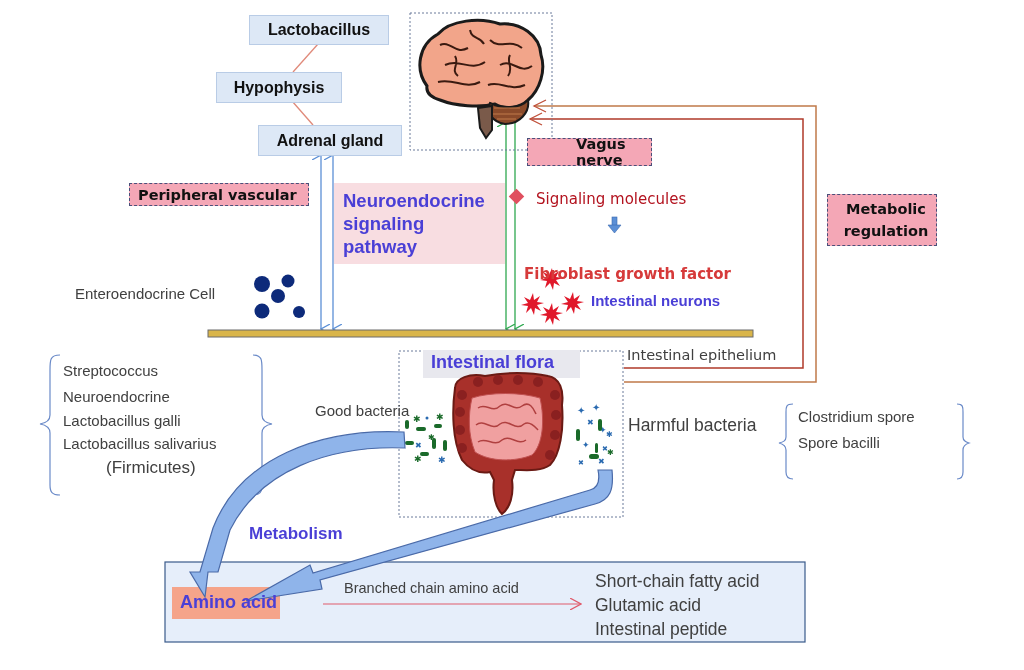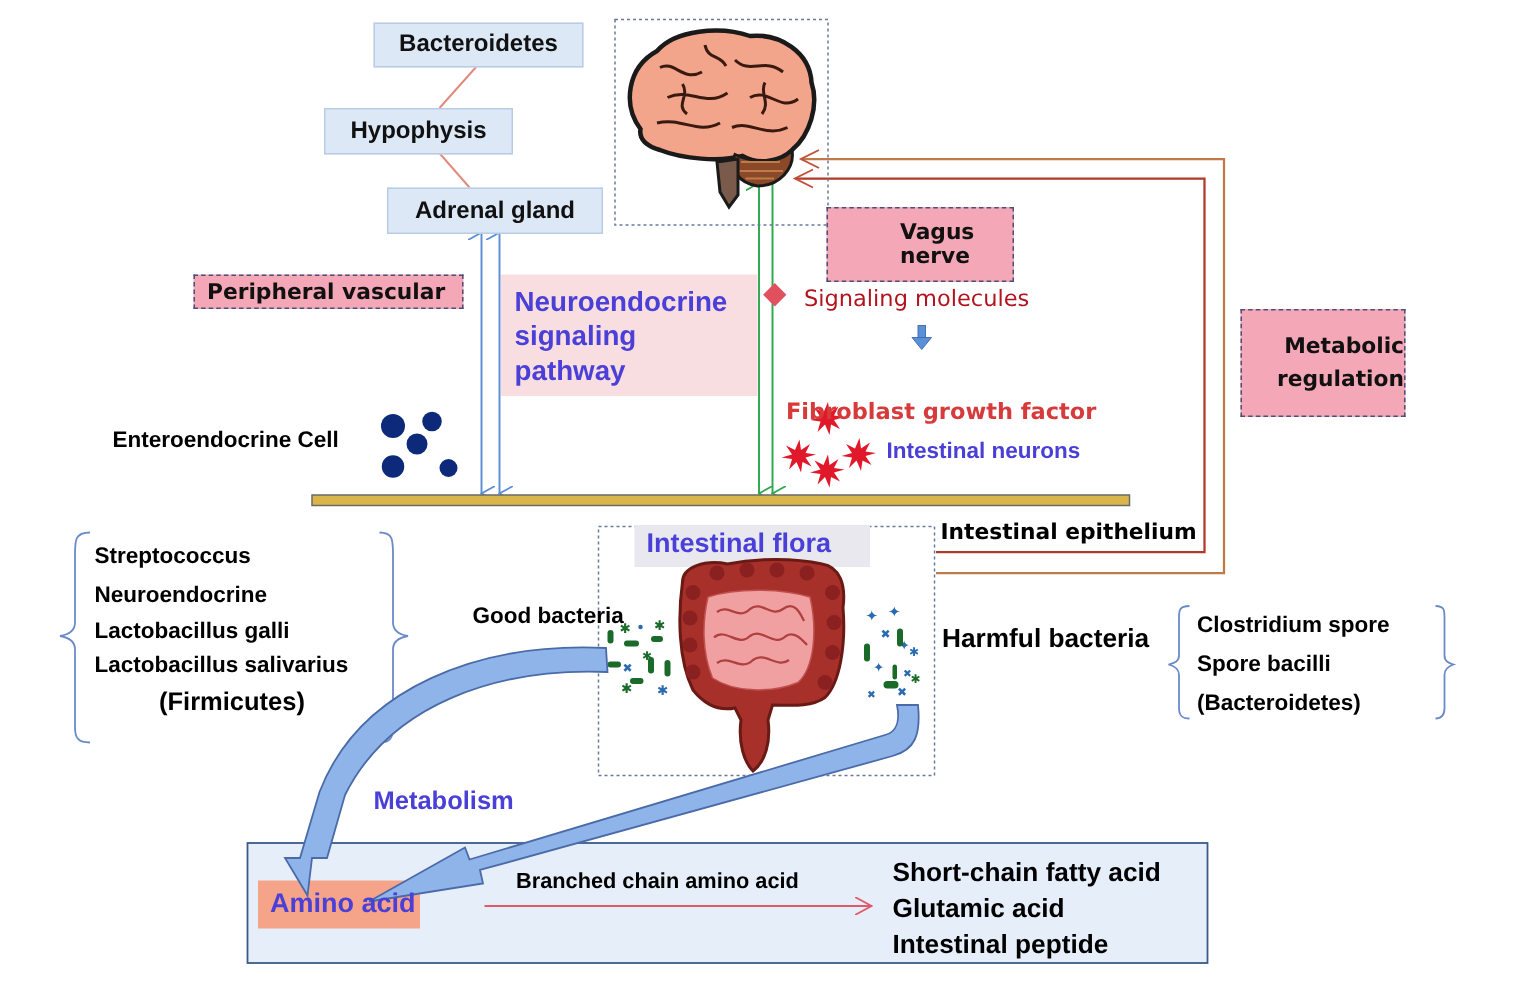--- a/index.html
+++ b/index.html
@@ -7,21 +7,21 @@
          font-family:"Liberation Sans", sans-serif; }
   .abs { position:absolute; }
   .bluebox { background:#dde8f6; border:1px solid #b9cce6; color:#111; font-weight:bold;
              font-size:16px; display:flex; align-items:center; justify-content:center; }
   .pinkbox { background:#f4a7b6; border:1.5px dashed #4a4f7a; color:#111; font-weight:bold;
              font-family:"DejaVu Sans", sans-serif; font-size:14.5px; display:flex;
              align-items:center; padding-left:8px; box-sizing:border-box; }
   .sig-red { color:#b3131f; font-weight:normal; font-family:"DejaVu Sans", sans-serif; font-size:15px; }
   .sig-red2 { color:#d63a3a; font-weight:bold; font-family:"DejaVu Sans", sans-serif; font-size:15px;margin-top:32px; }
   .purple { color:#4a3fd6; font-weight:bold; }
-  .blk { color:#000000; font-weight:bold; }
+  .blk { color:#404040; font-weight:normal; }
   svg { position:absolute; left:0; top:0; }
 </style>
 </head>
 <body>
 
 <svg width="1024" height="670" viewBox="0 0 1024 670">
   <defs>
     <marker id="arrBlue" markerWidth="10" markerHeight="10" refX="5" refY="9" orient="auto-start-reverse" markerUnits="userSpaceOnUse">
       <path d="M0,0 L5,9 L10,0" fill="none" stroke="#5b8fd6" stroke-width="1.2"></path>
     </marker>
@@ -147,36 +147,36 @@
   <rect x="165" y="562" width="640" height="80" fill="#e6eefa" stroke="#3a5a8a" stroke-width="1.2"></rect>
   <rect x="172" y="587" width="108" height="32" fill="#f5a48a"></rect>
 
   <path d="M405,448 C330,445 260,470 230,530 L218,572 L208,572 L208,572 L205,597 L190,572 L200,572 L213,528 C240,458 320,428 404,432 Z" fill="#8fb4ea" stroke="#4a6aa8" stroke-width="1.2"></path>
   <path d="M612,470 C614,490 610,500 595,504 L320,580 L322,589 L246,601 L310,565 L313,573 L590,490 C598,488 600,480 598,470 Z" fill="#8fb4ea" stroke="#4a6aa8" stroke-width="1.2"></path>
 
   <line x1="323" y1="604" x2="581" y2="604" stroke="#e05a6a" stroke-width="1.2" marker-end="url(#arrRed)"></line>
 </svg>
 
 <div class="abs bluebox" style="left:249px;top:15px;width:138px;height:28px;">
-  <span>Bacteroidetes</span>
+  <span>Lactobacillus</span>
 </div>
 <div class="abs bluebox" style="left:216px;top:72px;width:124px;height:29px;">
   <span>Hypophysis</span>
 </div>
 <div class="abs bluebox" style="left:258px;top:125px;width:142px;height:29px;">
   <span>Adrenal gland</span>
 </div>
 
 <div class="abs pinkbox" style="left:129px;top:183px;width:180px;height:23px;">
   <span>Peripheral vascular</span>
 </div>
-<div class="abs pinkbox" style="left:551px;top:138px;width:125px;height:50px;padding-left:48px;">
+<div class="abs pinkbox" style="left:527px;top:138px;width:125px;height:28px;padding-left:48px;">
   <span>Vagus nerve</span>
 </div>
-<div class="abs pinkbox" style="left:827px;top:206px;width:110px;height:72px;flex-direction:column;align-items:flex-end;justify-content:center;line-height:22px;">
+<div class="abs pinkbox" style="left:827px;top:194px;width:110px;height:52px;flex-direction:column;align-items:center;justify-content:center;line-height:22px;">
   <span>Metabolic</span>
   <span>regulation</span>
 </div>
 
 <div class="abs purple" style="left:343px;top:189px;font-size:18.5px;line-height:23px;">
   <div>Neuroendocrine</div>
   <div>signaling</div>
   <div>pathway</div>
 </div>
 
@@ -195,21 +195,20 @@
   <div>Lactobacillus galli</div>
   <div>Lactobacillus salivarius</div>
   <div style="font-size:17px;padding-left:43px;">(Firmicutes)</div>
 </div>
 <div class="abs blk" style="left:271px;top:402px;font-size:15px;margin-left:44px;">Good bacteria</div>
 
 <div class="abs blk" style="left:628px;top:415px;font-size:17.5px;">Harmful bacteria</div>
 <div class="abs blk" style="left:798px;top:404px;font-size:15px;line-height:26px;">
   <div>Clostridium spore</div>
   <div>Spore bacilli</div>
-  <div>(Bacteroidetes)</div>
 </div>
 
 <div class="abs purple" style="left:249px;top:524px;font-size:17px;">Metabolism</div>
 
 <div class="abs purple" style="left:180px;top:592px;font-size:18px;">Amino acid</div>
 <div class="abs blk" style="left:344px;top:580px;font-size:14.5px;">Branched chain amino acid</div>
 <div class="abs blk" style="left:595px;top:569px;font-size:17.5px;line-height:24px;">
   <div>Short-chain fatty acid</div>
   <div>Glutamic acid</div>
   <div>Intestinal peptide</div>

